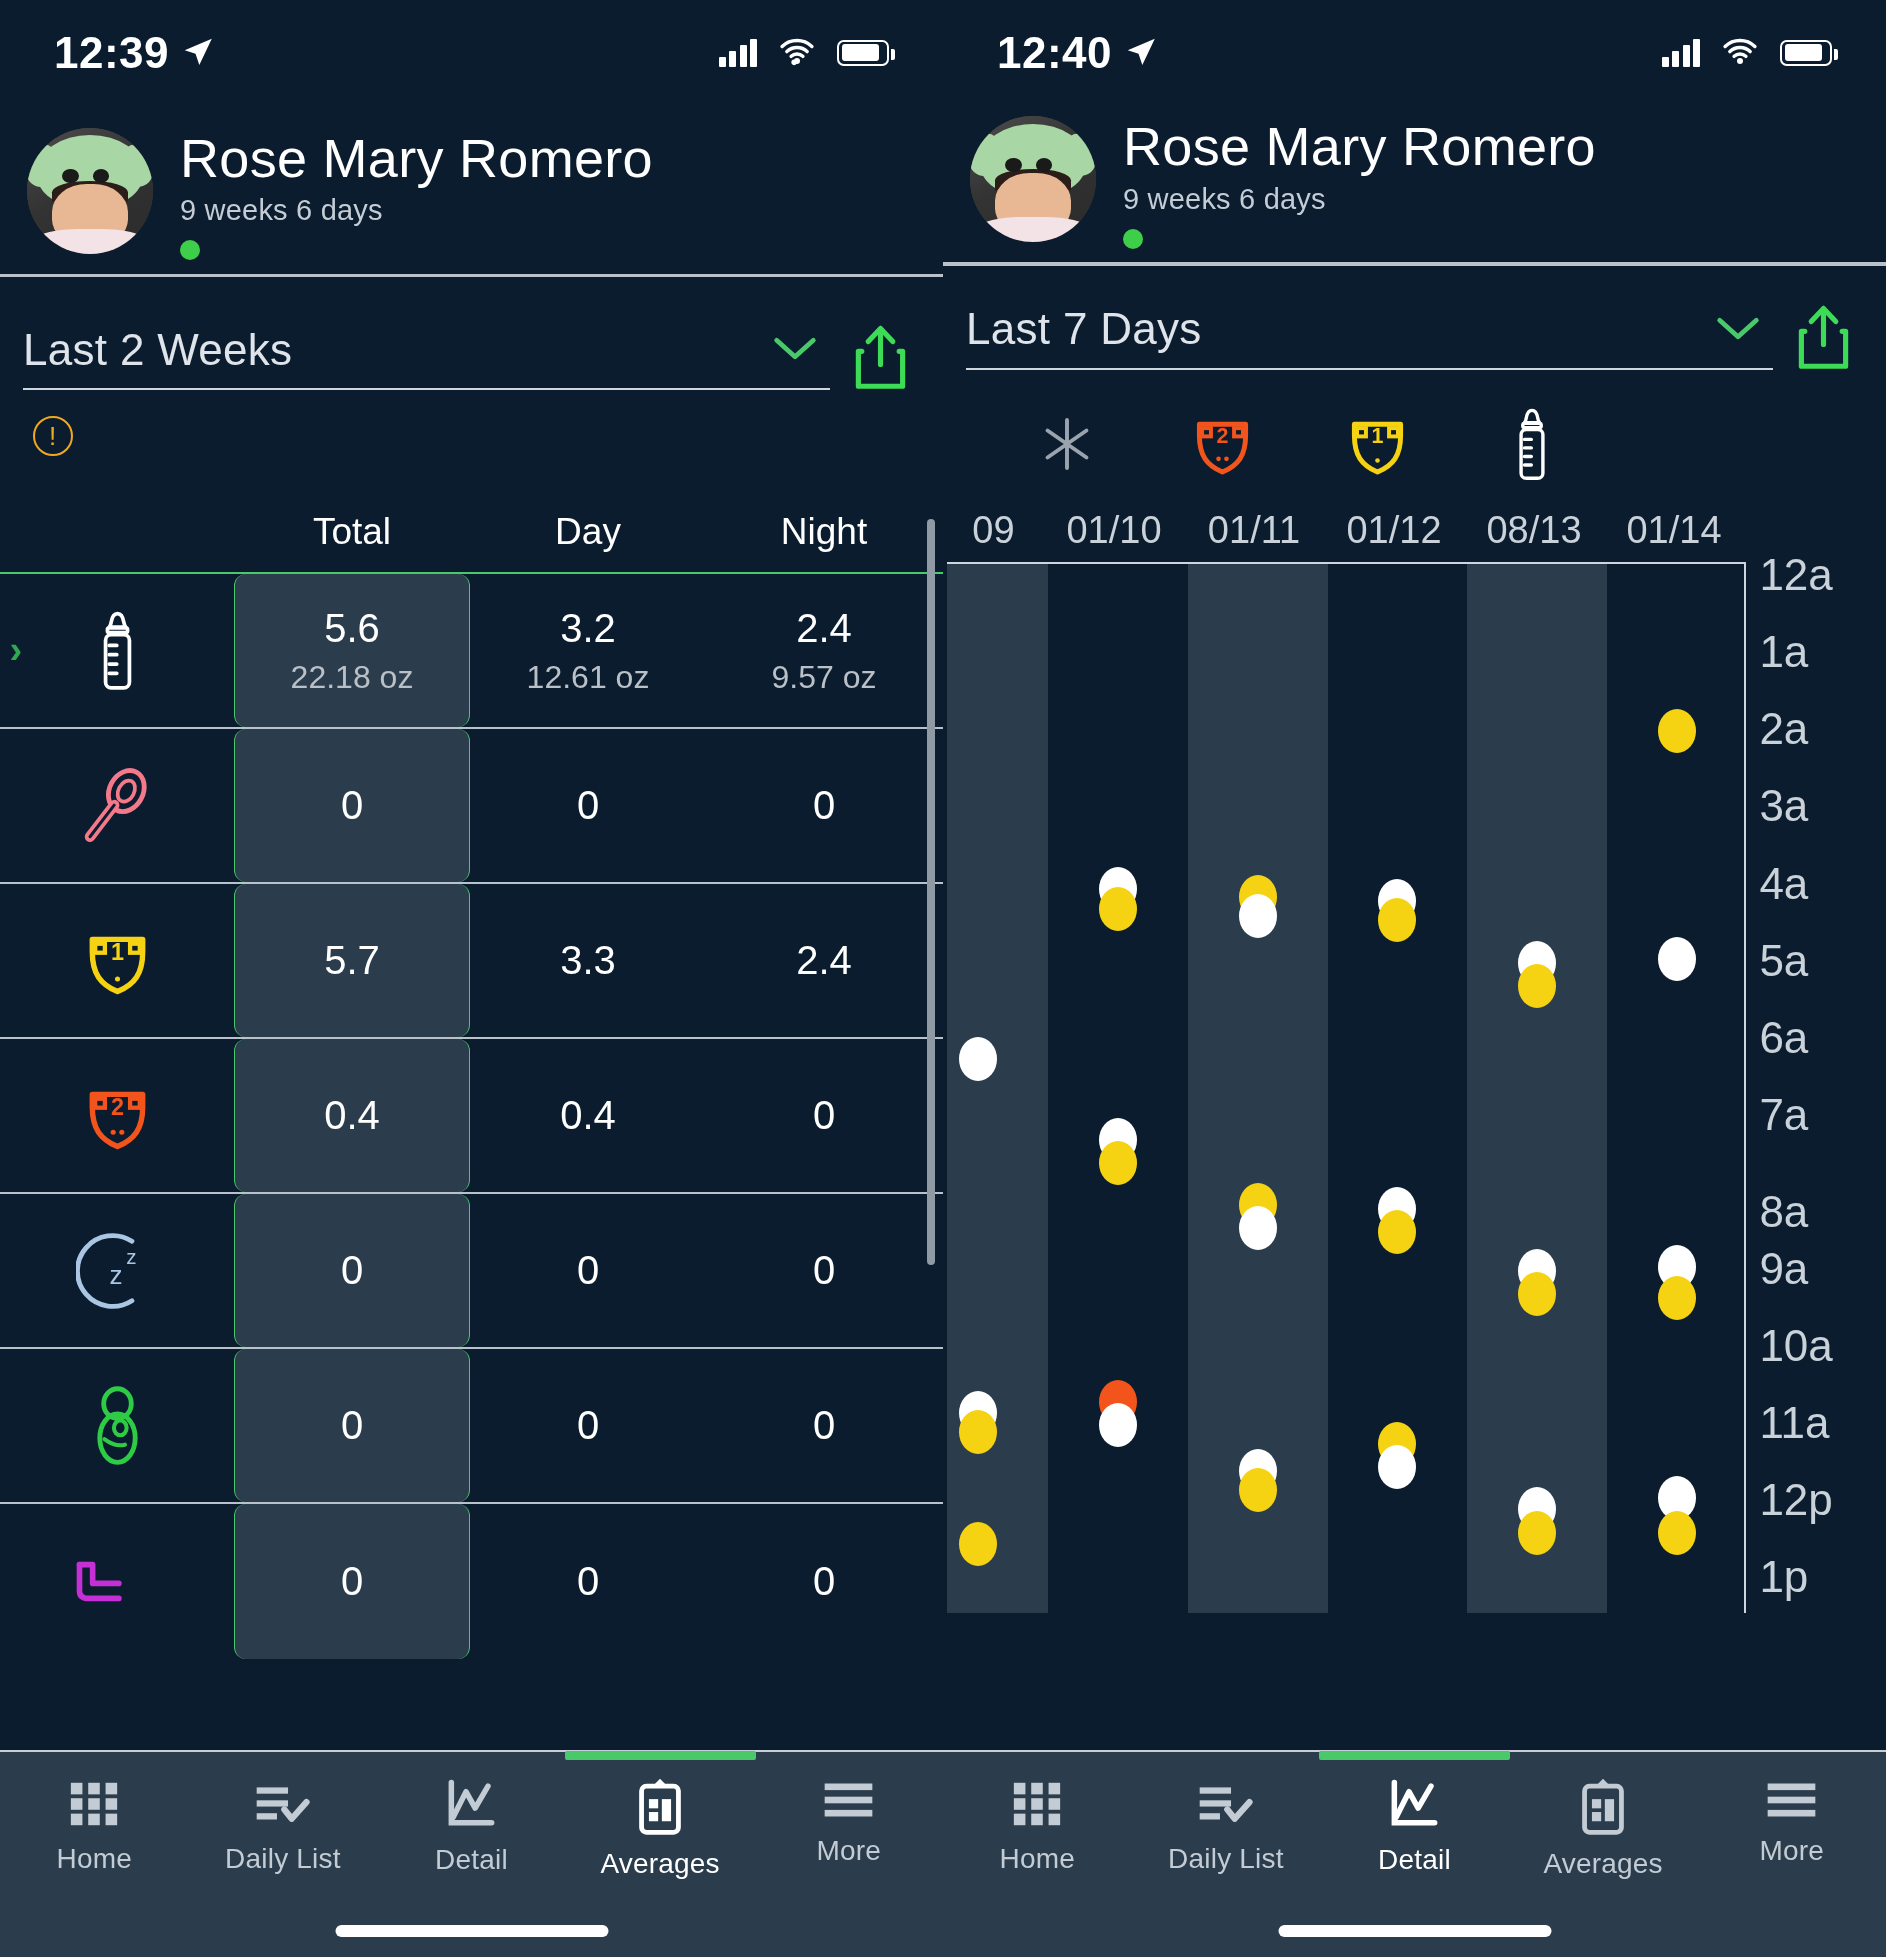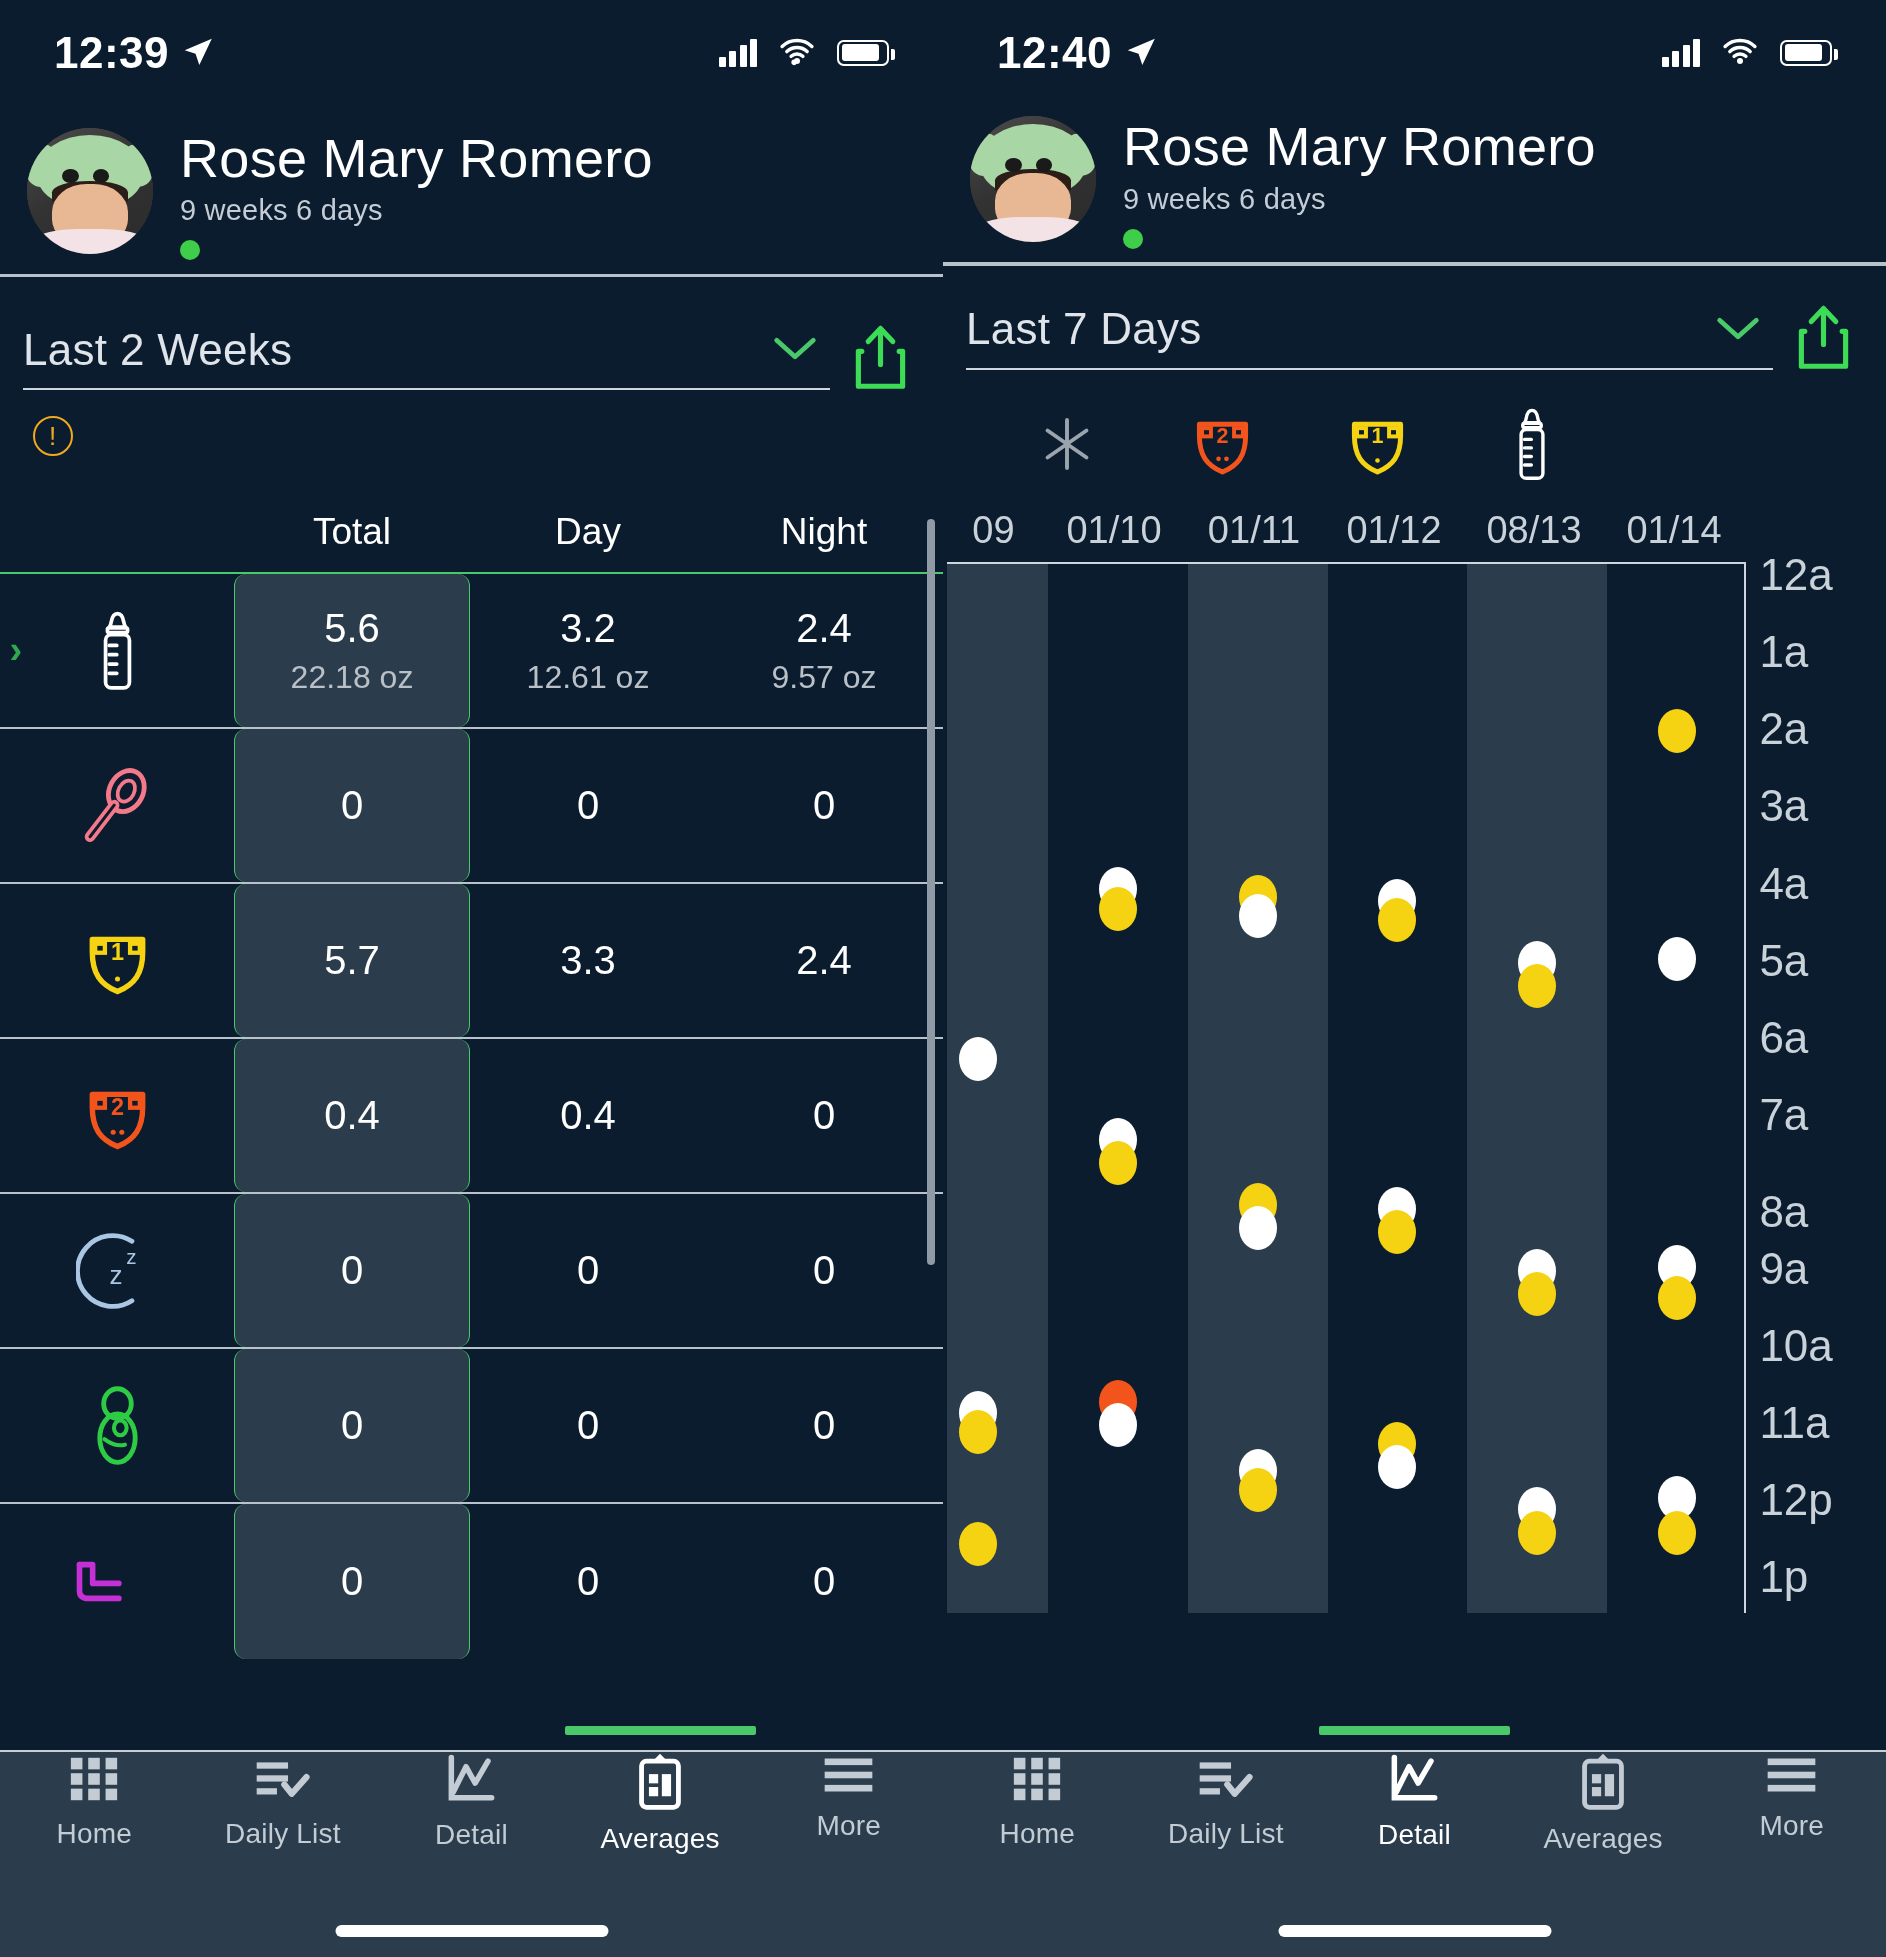--- a/index.html
+++ b/index.html
@@ -106,21 +106,21 @@
     color:#fff; font-size:40px; gap:7.6px;border-radius:12px;
   }
   .cell .sub { color:#b9c0c7; font-size:32px; }
   .cell.total { background:#2b3d4c; border-left:1.9px solid #49c96a; border-right:1.9px solid #49c96a; }
   .scrollbar { position:absolute; right:7.6px; top:7.6px; width:8.6px; height:746px; background:#8f9aa4; border-radius:4.8px; }
 
   
   .tabbar {
     position:absolute; left:0; bottom:0; width:100%; height:208px;
     background:#2b3d4c; border-top:2.9px solid #c6ced6;
-    display:flex; align-items:flex-start; 
+    display:flex; align-items:flex-start; padding-top:25px;
   }
   .tab { flex:1; display:flex; flex-direction:column; align-items:center; gap:11.5px; position:relative; }
   .tab .lab { font-size:28px; color:#c3ccd4; letter-spacing:0.2px; }
   .tab.active .lab { color:#fff; }
   .tab .ind { position:absolute; top:-26px; width:191px; height:8.6px; background:#49c96a; border-radius:1.9px; display:none;}
   .tab.active .ind { display:block; }
   .home-ind {
     position:absolute; bottom:21px; left:50%; transform:translateX(-50%);
     width:273px; height:12.4px; background:#fff; border-radius:7.6px;
   }

